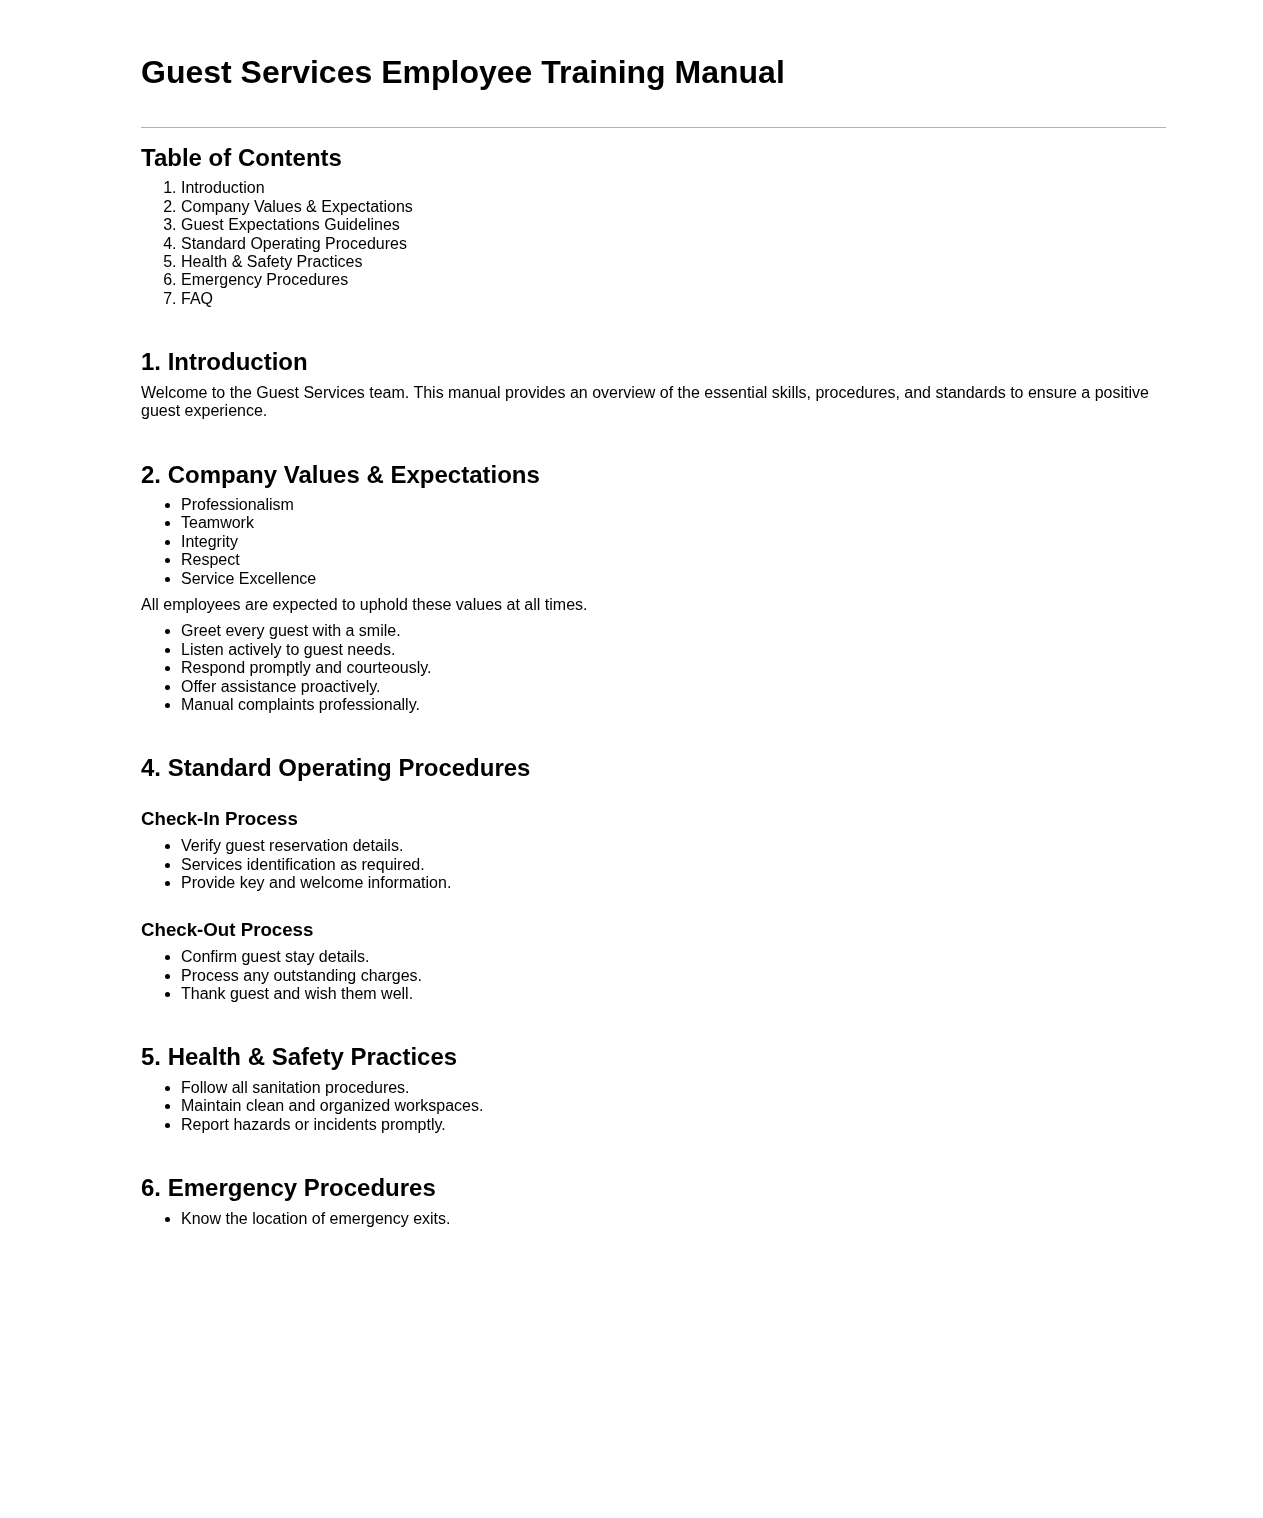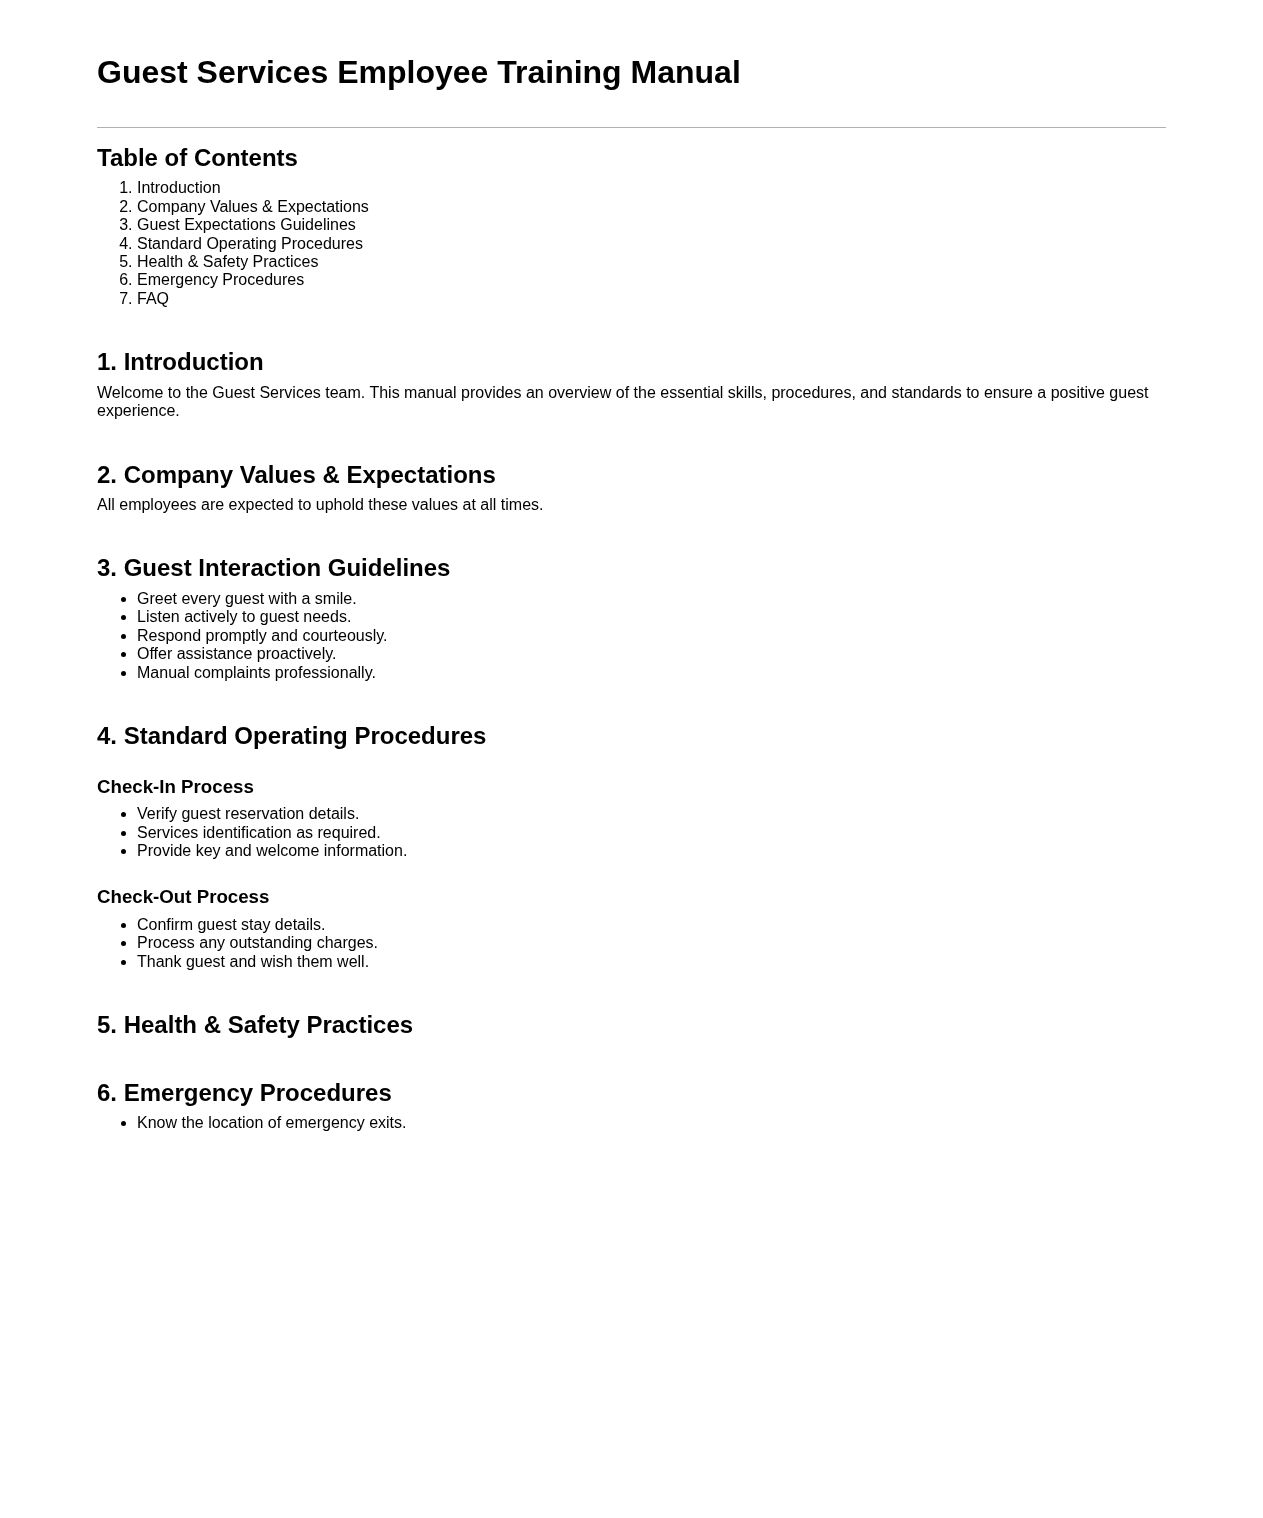--- a/index.html
+++ b/index.html
@@ -10,20 +10,21 @@
   body {
     width: 1263px;
     height: 1518px;
     font-family: "Liberation Sans", "DejaVu Sans", sans-serif;
     color: #000000;
     overflow: hidden;
   }
   .page-clip {
     height: 1306px;          
     overflow: hidden;
+    padding-left: 44px;
   }
   .content {
     padding: 54px 97px 0 97px;
     font-size: 16px;
     line-height: 1.15;
   }
   h1.doc-title {
     font-size: 32px;
     font-weight: bold;
     margin: 0;
@@ -82,25 +83,31 @@
       <li>FAQ</li>
     </ol>
 
     <section>
       <h2 class="sec-heading">1. Introduction</h2>
       <p class="body-text">Welcome to the Guest Services team. This manual provides an overview of the essential skills, procedures, and standards to ensure a positive guest experience.</p>
     </section>
 
     <section>
       <h2 class="sec-heading">2. Company Values &amp; Expectations</h2>
+      <ul class="bullet-list">
+        <li>Professionalism</li>
+        <li>Teamwork</li>
+        <li>Integrity</li>
+        <li>Respect</li>
+        <li>Service Excellence</li>
+      </ul>
       <p class="body-text">All employees are expected to uphold these values at all times.</p>
     </section>
 
     <section>
-      <h2 class="sec-heading">3. Guest Interaction Guidelines</h2>
       <ul class="bullet-list">
         <li>Greet every guest with a smile.</li>
         <li>Listen actively to guest needs.</li>
         <li>Respond promptly and courteously.</li>
         <li>Offer assistance proactively.</li>
         <li>Manual complaints professionally.</li>
       </ul>
     </section>
 
     <section>
@@ -116,20 +123,25 @@
       <h3 class="sub-heading">Check-Out Process</h3>
       <ul class="bullet-list">
         <li>Confirm guest stay details.</li>
         <li>Process any outstanding charges.</li>
         <li>Thank guest and wish them well.</li>
       </ul>
     </section>
 
     <section>
       <h2 class="sec-heading">5. Health &amp; Safety Practices</h2>
+      <ul class="bullet-list">
+        <li>Follow all sanitation procedures.</li>
+        <li>Maintain clean and organized workspaces.</li>
+        <li>Report hazards or incidents promptly.</li>
+      </ul>
     </section>
 
     <section>
       <h2 class="sec-heading">6. Emergency Procedures</h2>
       <ul class="bullet-list">
         <li>Know the location of emergency exits.</li>
       </ul>
     </section>
 
   </div>

